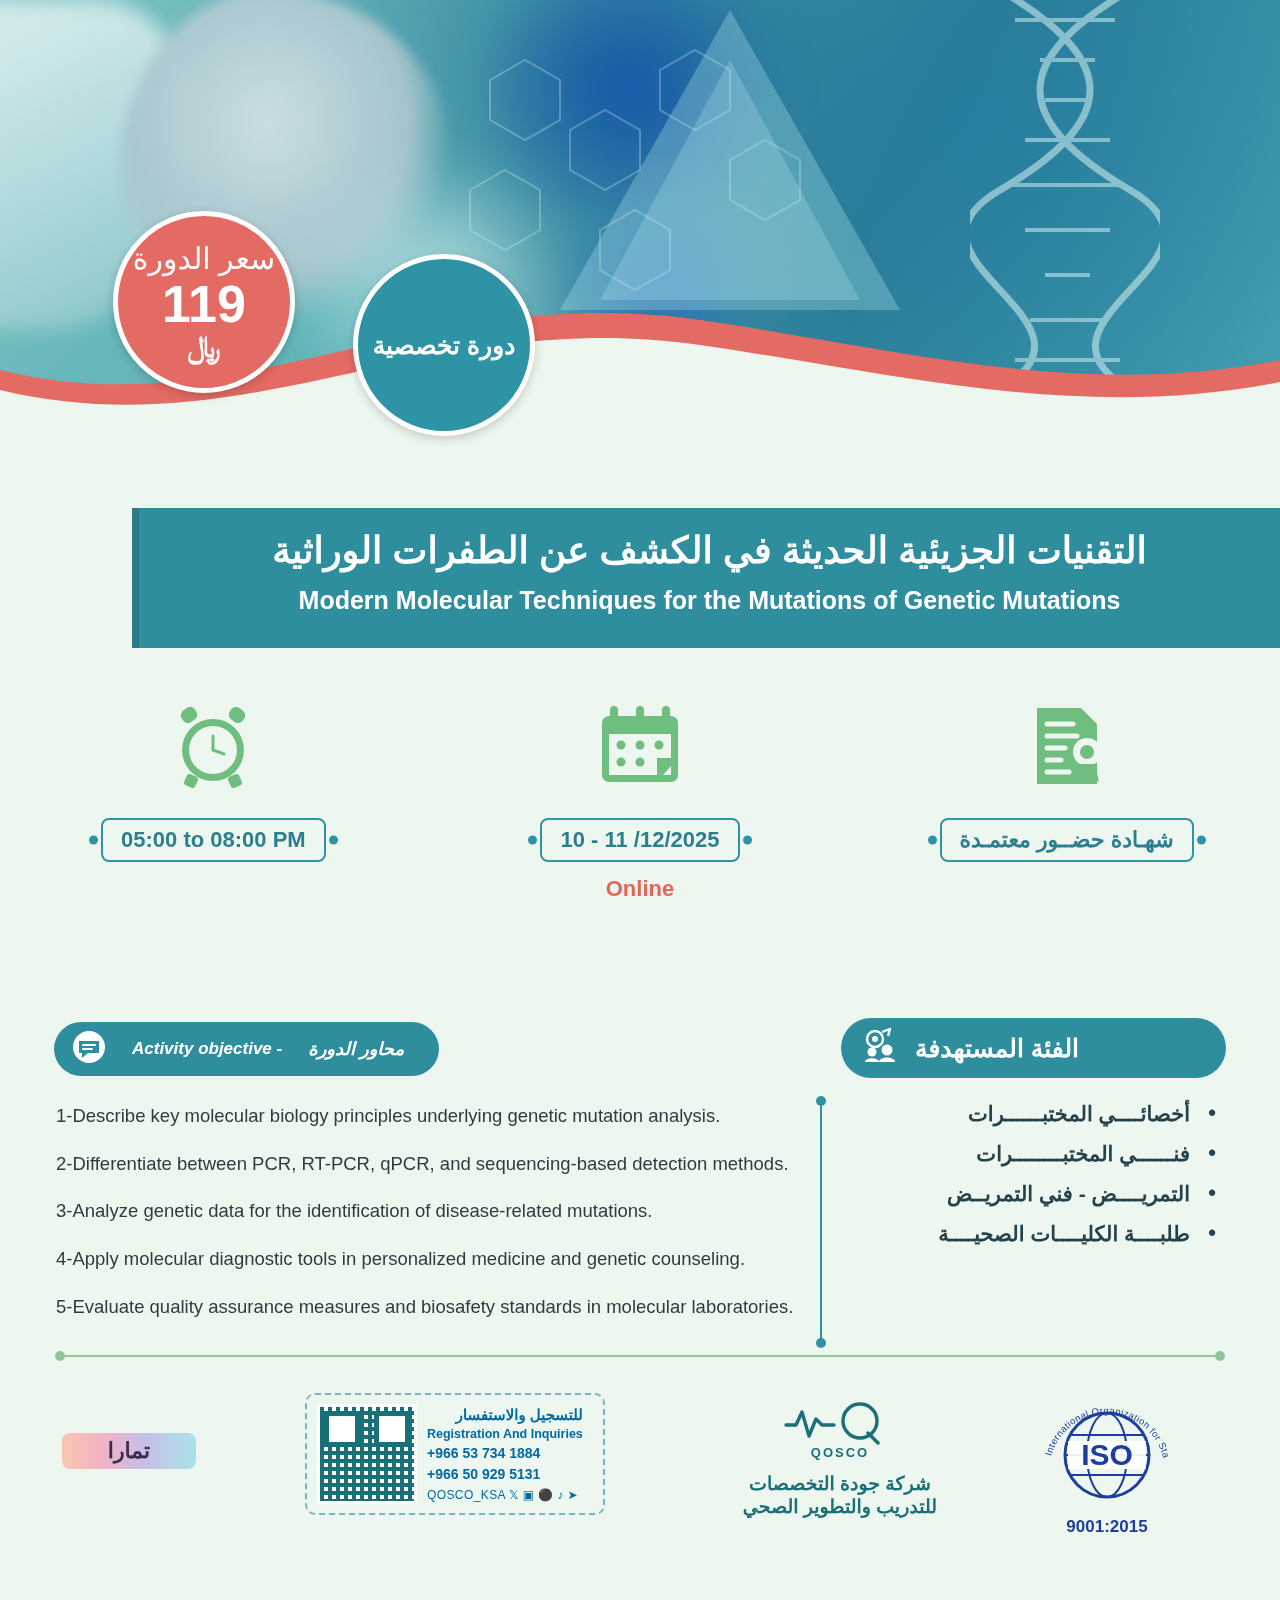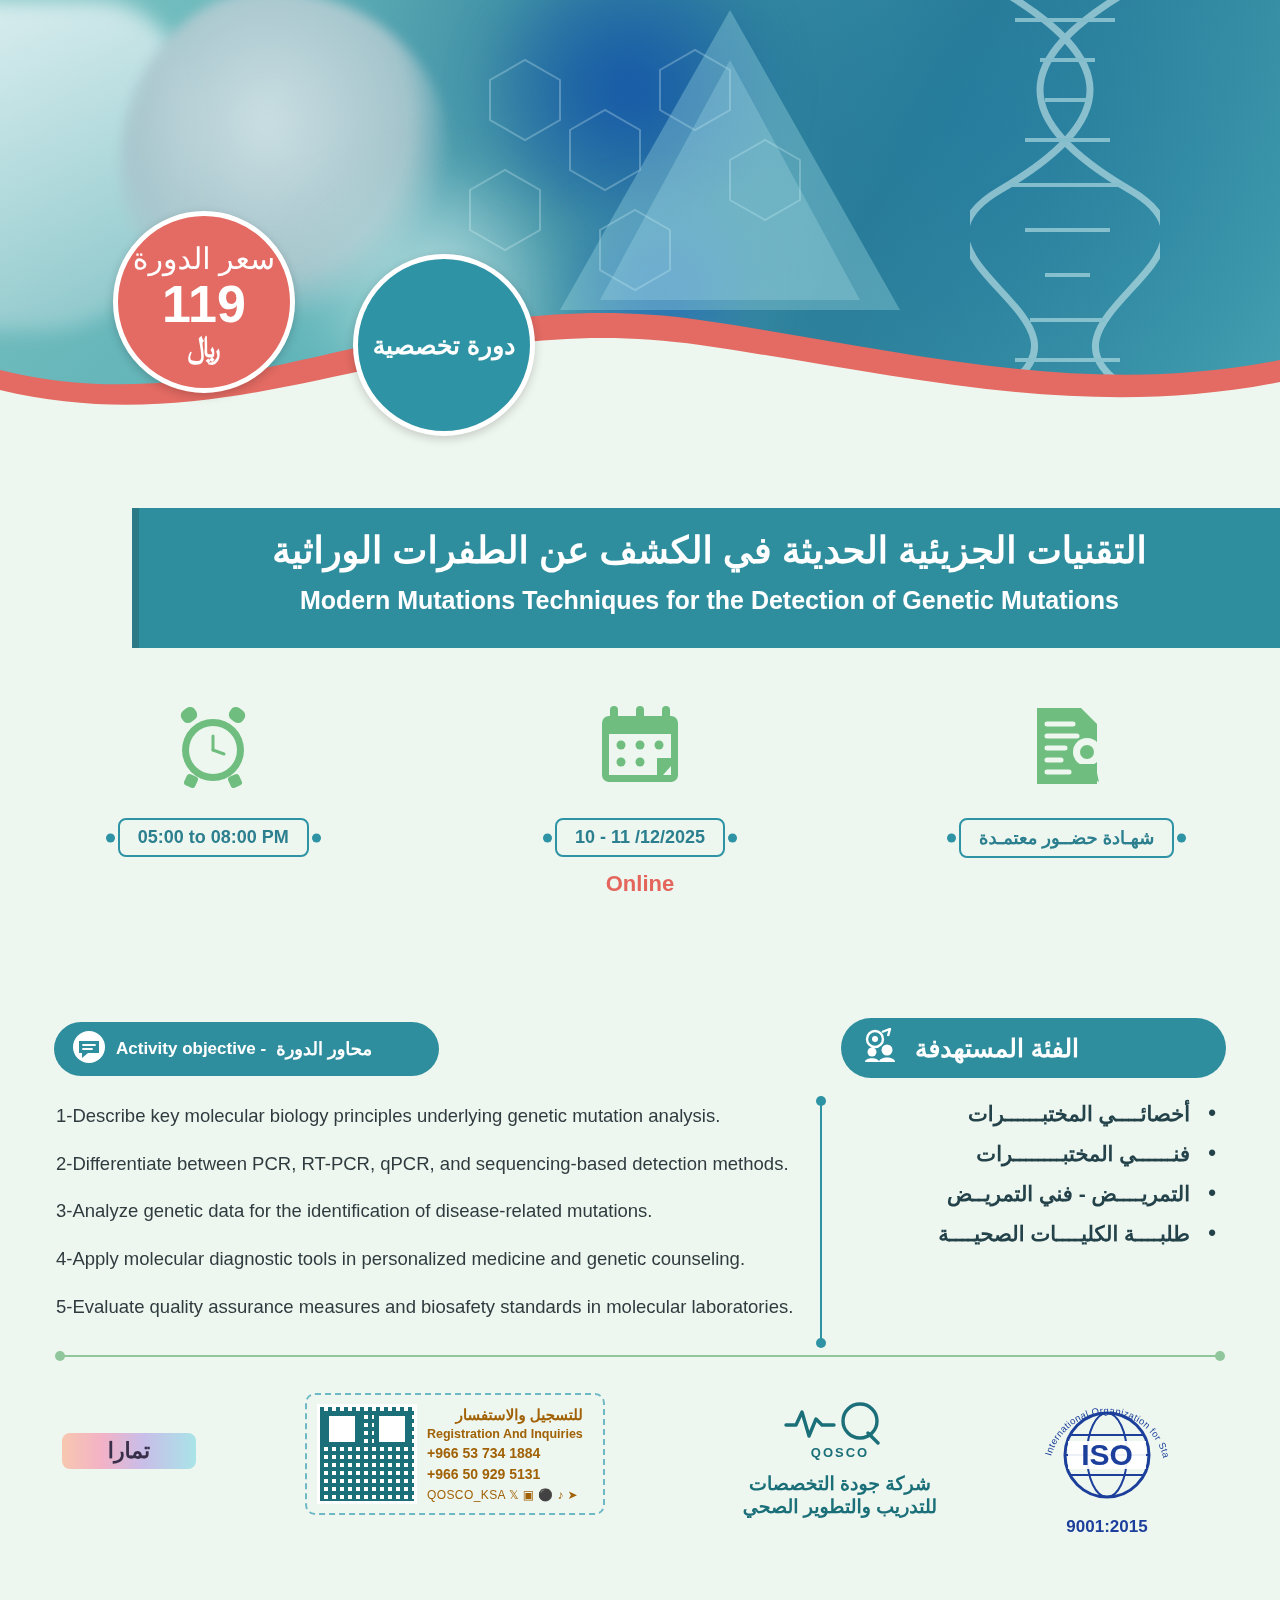--- a/index.html
+++ b/index.html
@@ -141,41 +141,41 @@
     display: flex; justify-content: space-around; align-items: flex-start;
   }
   .info-item { width: 330px; display: flex; flex-direction: column; align-items: center; }
   .info-icon { height: 92px; display: flex; align-items: flex-end; justify-content: center; }
   .chip {
     margin-top: 26px;
     border: 2px solid #2e93a4;
     border-radius: 8px;
     padding: 7px 18px;
     color: #2b7f8e;
-    font-size: 18px; font-weight: bold;
+    font-size: 22px; font-weight: bold;
     position: relative;
     background: transparent;
   }
   .chip::before, .chip::after {
     content: ""; position: absolute; top: 50%;
     width: 9px; height: 9px; border-radius: 50%;
     background: #2e93a4; transform: translateY(-50%);
   }
   .chip::before { left: -14px; }
   .chip::after { right: -14px; }
   .chip.rtl { direction: rtl; letter-spacing: 0; }
   .sub-note { margin-top: 14px; color: #e3655c; font-size: 22px; font-weight: bold; }
 
   
   .obj-head {
     position: absolute; left: 54px; top: 1022px;
     width: 385px; height: 54px;
     background: #2f8e9e; border-radius: 27px;
-    display: flex; align-items: center; gap: 10px;
-    padding: 0 18px; color: #fff;
+    display: flex; align-items: center; gap: 26px;
+    padding: 0 18px; color: #fff; font-style: italic;
   }
   .obj-head .label-en { font-size: 17px; font-weight: bold; }
   .obj-head .label-ar { font-size: 18px; font-weight: bold; direction: rtl; }
   .obj-list {
     position: absolute; left: 56px; top: 1092px; width: 780px;
     color: #2f3b3f;
   }
   .obj-list li {
     list-style: none; font-size: 18.5px; line-height: 1.55;
     padding: 10px 0 9px 0;
@@ -247,21 +247,21 @@
     background-size: 8px 8px;
     border: 3px solid #fff;
     position: relative; flex: 0 0 auto;
   }
   .qr::before, .qr::after {
     content: ""; position: absolute; width: 26px; height: 26px;
     border: 5px solid #1b6f79; background: #fff;
   }
   .qr::before { left: 4px; top: 4px; }
   .qr::after { right: 4px; top: 4px; }
-  .qr-text { color: #a16207; font-size: 13px; line-height: 1.45; }
+  .qr-text { color: #0369a1; font-size: 13px; line-height: 1.45; }
   .qr-text .ar { direction: rtl; font-weight: bold; font-size: 15px; }
   .qr-text .en { font-weight: bold; font-size: 12.5px; }
   .qr-text .ph { font-weight: bold; font-size: 14px; }
   .qr-text .handle { font-size: 12px; letter-spacing: .4px; margin-top: 3px; }
 
   .qosco {
     position: absolute; left: 700px; top: 14px; width: 280px;
     text-align: center; color: #1b6f79;
   }
   .qosco .mark { font-size: 13px; font-weight: bold; letter-spacing: 2px; margin-top: -4px;}
@@ -328,21 +328,21 @@
   <div class="price-badge">
     <div class="p-title">سعر الدورة</div>
     <div class="p-value">119</div>
     <div class="p-cur">﷼</div>
   </div>
 
   <div class="type-badge">دورة تخصصية</div>
 
   <div class="title-bar">
     <div class="title-ar">التقنيات الجزيئية الحديثة في الكشف عن الطفرات الوراثية</div>
-    <div class="title-en">Modern Mutations Techniques for the Detection of Genetic Mutations</div>
+    <div class="title-en">Modern Molecular Techniques for the Mutations of Genetic Mutations</div>
   </div>
 
   <div class="info-row">
 
     <div class="info-item">
       <div class="info-icon">
         <svg width="92" height="92" viewBox="0 0 92 92">
           <g fill="#6fbd7f">
             <rect x="14" y="8" width="16" height="14" rx="6" transform="rotate(-35 22 15)"></rect>
             <rect x="62" y="8" width="16" height="14" rx="6" transform="rotate(35 70 15)"></rect>

